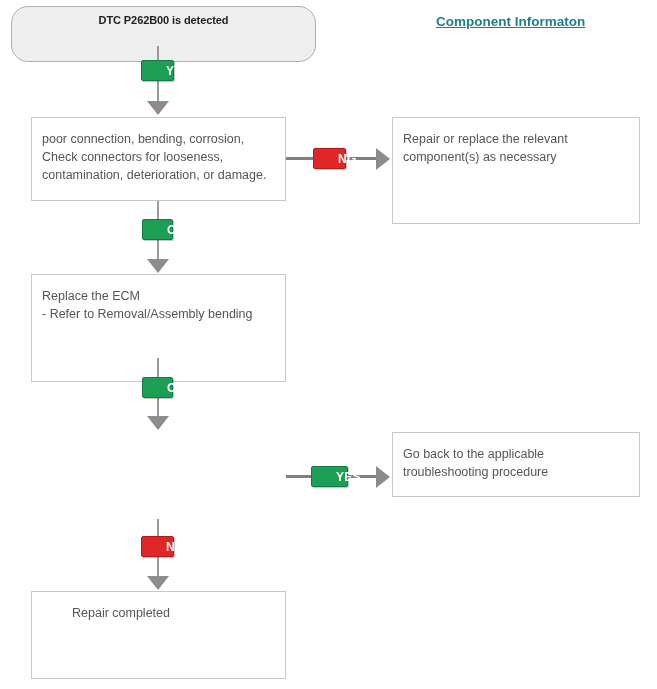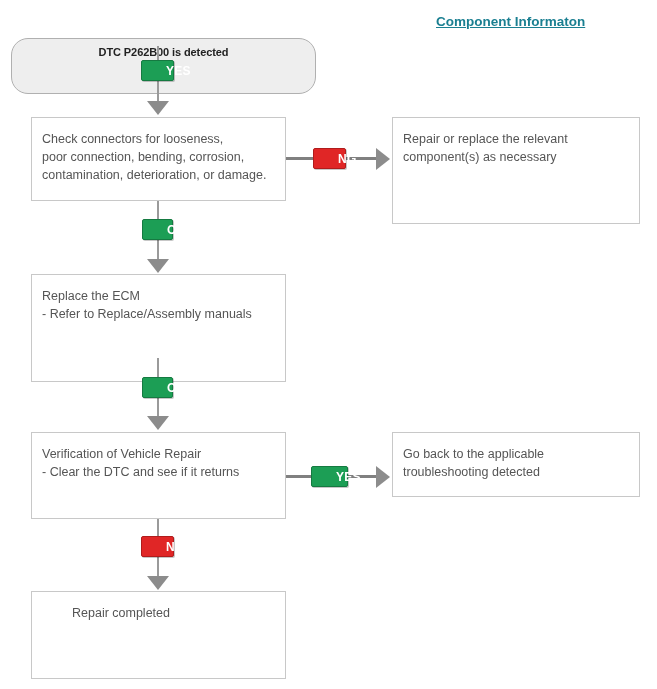--- a/index.html
+++ b/index.html
@@ -111,68 +111,64 @@
     white-space: nowrap;
   }
 </style>
 </head>
 <body>
 
 <div id="canvas">
 
   <a class="doc-link" style="left:436px; top:14px;">Component Informaton</a>
 
-  <div class="start-node" style="left:11px; top:6px; width:305px; height:56px;margin-top:32px;">
+  <div class="start-node" style="left:11px; top:6px; width:305px; height:56px;">
     <span class="line">DTC P262B00 is detected</span>
   </div>
 
   <div class="vline" style="left:157px; top:46px; height:57px;"></div>
   <div class="badge badge-yes" style="left:141px; top:60px; width:33px;">YES</div>
   <div class="arrow-down" style="left:147px; top:101px;"></div>
 
   <div class="proc-box" style="left:31px; top:117px; width:255px; height:84px;">
+    <span class="line">poor connection, bending, corrosion,</span>
     <span class="line">Check connectors for looseness,</span>
-    <span class="line">poor connection, bending, corrosion,</span>
     <span class="line">contamination, deterioration, or damage.</span>
   </div>
 
   <div class="hline" style="left:286px; top:157px; width:92px;"></div>
   <div class="badge badge-ng" style="left:313px; top:148px; width:33px;">NG</div>
   <div class="arrow-right" style="left:376px; top:148px;"></div>
 
   <div class="proc-box" style="left:392px; top:117px; width:248px; height:107px;">
     <span class="line">Repair or replace the relevant</span>
     <span class="line">component(s) as necessary</span>
   </div>
 
   <div class="vline" style="left:157px; top:201px; height:60px;"></div>
   <div class="badge badge-ok" style="left:142px; top:219px; width:31px;">OK</div>
   <div class="arrow-down" style="left:147px; top:259px;"></div>
 
   <div class="proc-box" style="left:31px; top:274px; width:255px; height:108px;">
     <span class="line">Replace the ECM</span>
-    <span class="line">- Refer to Replace/Assembly manuals</span>
+    <span class="line">- Refer to Removal/Assembly bending</span>
   </div>
 
   <div class="vline" style="left:157px; top:358px; height:60px;"></div>
   <div class="badge badge-ok" style="left:142px; top:377px; width:31px;">OK</div>
   <div class="arrow-down" style="left:147px; top:416px;"></div>
 
-  <div class="proc-box" style="left:31px; top:432px; width:255px; height:87px;">
-    <span class="line">Verification of Vehicle Repair</span>
-    <span class="line">- Clear the DTC and see if it returns</span>
-  </div>
 
   <div class="hline" style="left:286px; top:475px; width:92px;"></div>
   <div class="badge badge-yes" style="left:311px; top:466px; width:37px;">YES</div>
   <div class="arrow-right" style="left:376px; top:466px;"></div>
 
   <div class="proc-box" style="left:392px; top:432px; width:248px; height:65px;">
     <span class="line">Go back to the applicable</span>
-    <span class="line">troubleshooting detected</span>
+    <span class="line">troubleshooting procedure</span>
   </div>
 
   <div class="vline" style="left:157px; top:519px; height:59px;"></div>
   <div class="badge badge-no" style="left:141px; top:536px; width:33px;">NO</div>
   <div class="arrow-down" style="left:147px; top:576px;"></div>
 
   <div class="proc-box" style="left:31px; top:591px; width:255px; height:88px;padding-left:40px;">
     <span class="line">Repair completed</span>
   </div>
 

